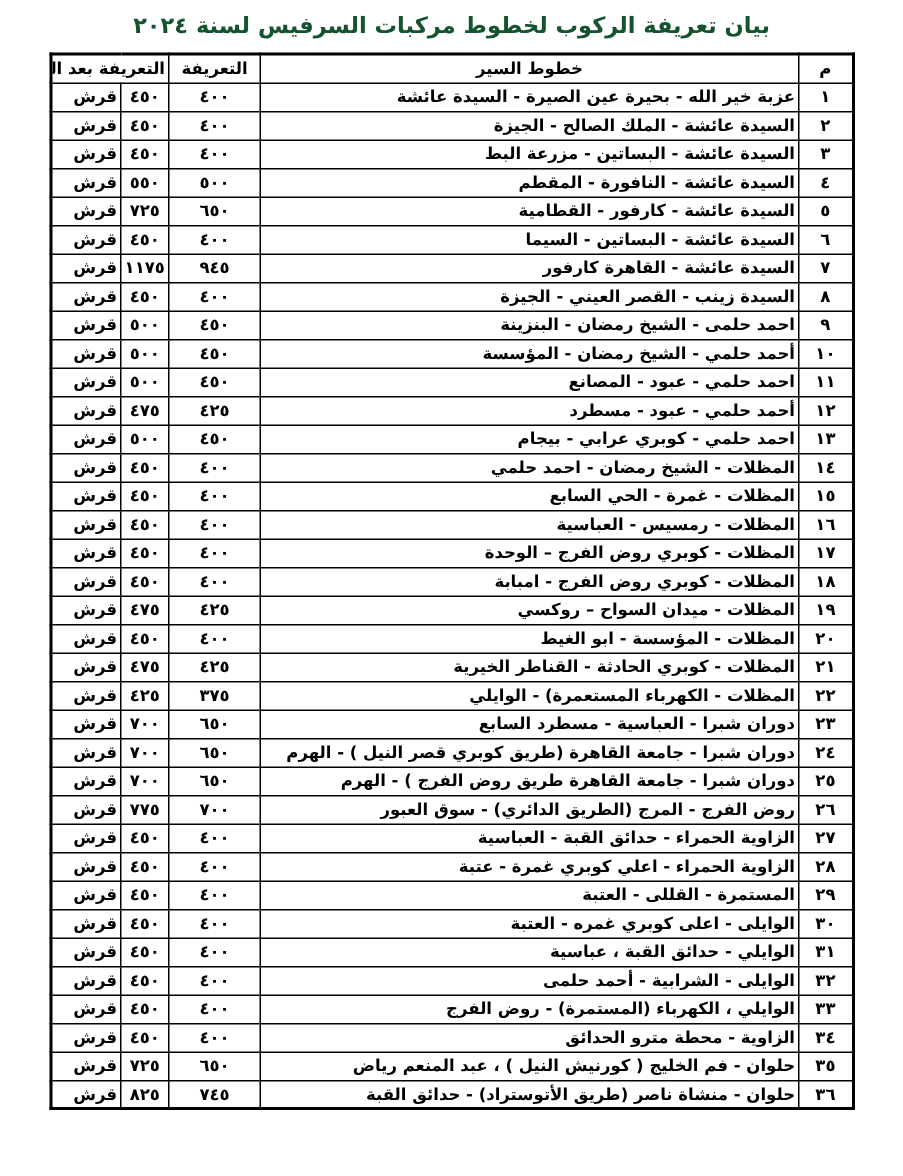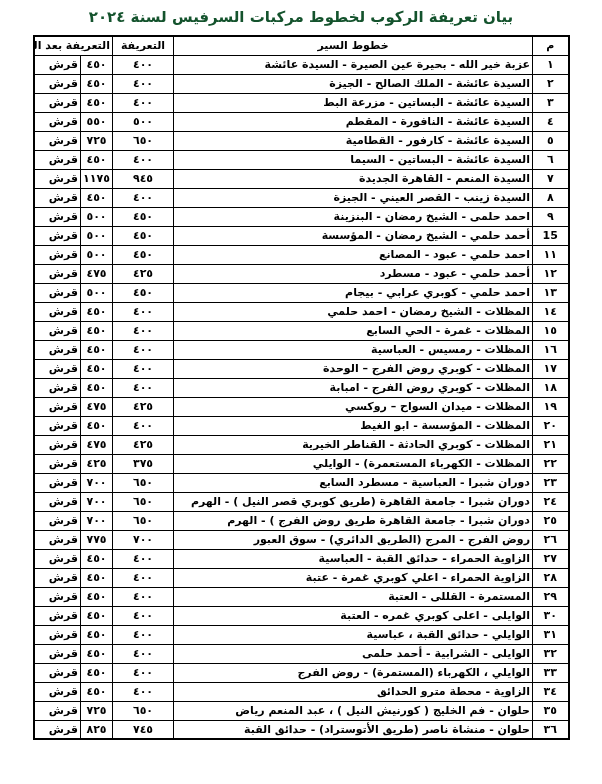--- a/index.html
+++ b/index.html
@@ -124,41 +124,41 @@
         </tr>
         <tr>
           <td class="serial-cell">٦</td>
           <td class="route-cell">السيدة عائشة - البساتين - السيما</td>
           <td class="tariff-cell">٤٠٠</td>
           <td class="tariff-after-cell">٤٥٠</td>
           <td class="unit-cell">قرش</td>
         </tr>
         <tr>
           <td class="serial-cell">٧</td>
-          <td class="route-cell">السيدة المنعم - القاهرة الجديدة</td>
+          <td class="route-cell">السيدة عائشة - القاهرة كارفور</td>
           <td class="tariff-cell">٩٤٥</td>
           <td class="tariff-after-cell">١١٧٥</td>
           <td class="unit-cell">قرش</td>
         </tr>
         <tr>
           <td class="serial-cell">٨</td>
           <td class="route-cell">السيدة زينب - القصر العيني - الجيزة</td>
           <td class="tariff-cell">٤٠٠</td>
           <td class="tariff-after-cell">٤٥٠</td>
           <td class="unit-cell">قرش</td>
         </tr>
         <tr>
           <td class="serial-cell">٩</td>
           <td class="route-cell">احمد حلمى - الشيخ رمضان - البنزينة</td>
           <td class="tariff-cell">٤٥٠</td>
           <td class="tariff-after-cell">٥٠٠</td>
           <td class="unit-cell">قرش</td>
         </tr>
         <tr>
-          <td class="serial-cell">15</td>
+          <td class="serial-cell">١٠</td>
           <td class="route-cell">أحمد حلمي - الشيخ رمضان - المؤسسة</td>
           <td class="tariff-cell">٤٥٠</td>
           <td class="tariff-after-cell">٥٠٠</td>
           <td class="unit-cell">قرش</td>
         </tr>
         <tr>
           <td class="serial-cell">١١</td>
           <td class="route-cell">احمد حلمي - عبود - المصانع</td>
           <td class="tariff-cell">٤٥٠</td>
           <td class="tariff-after-cell">٥٠٠</td>

